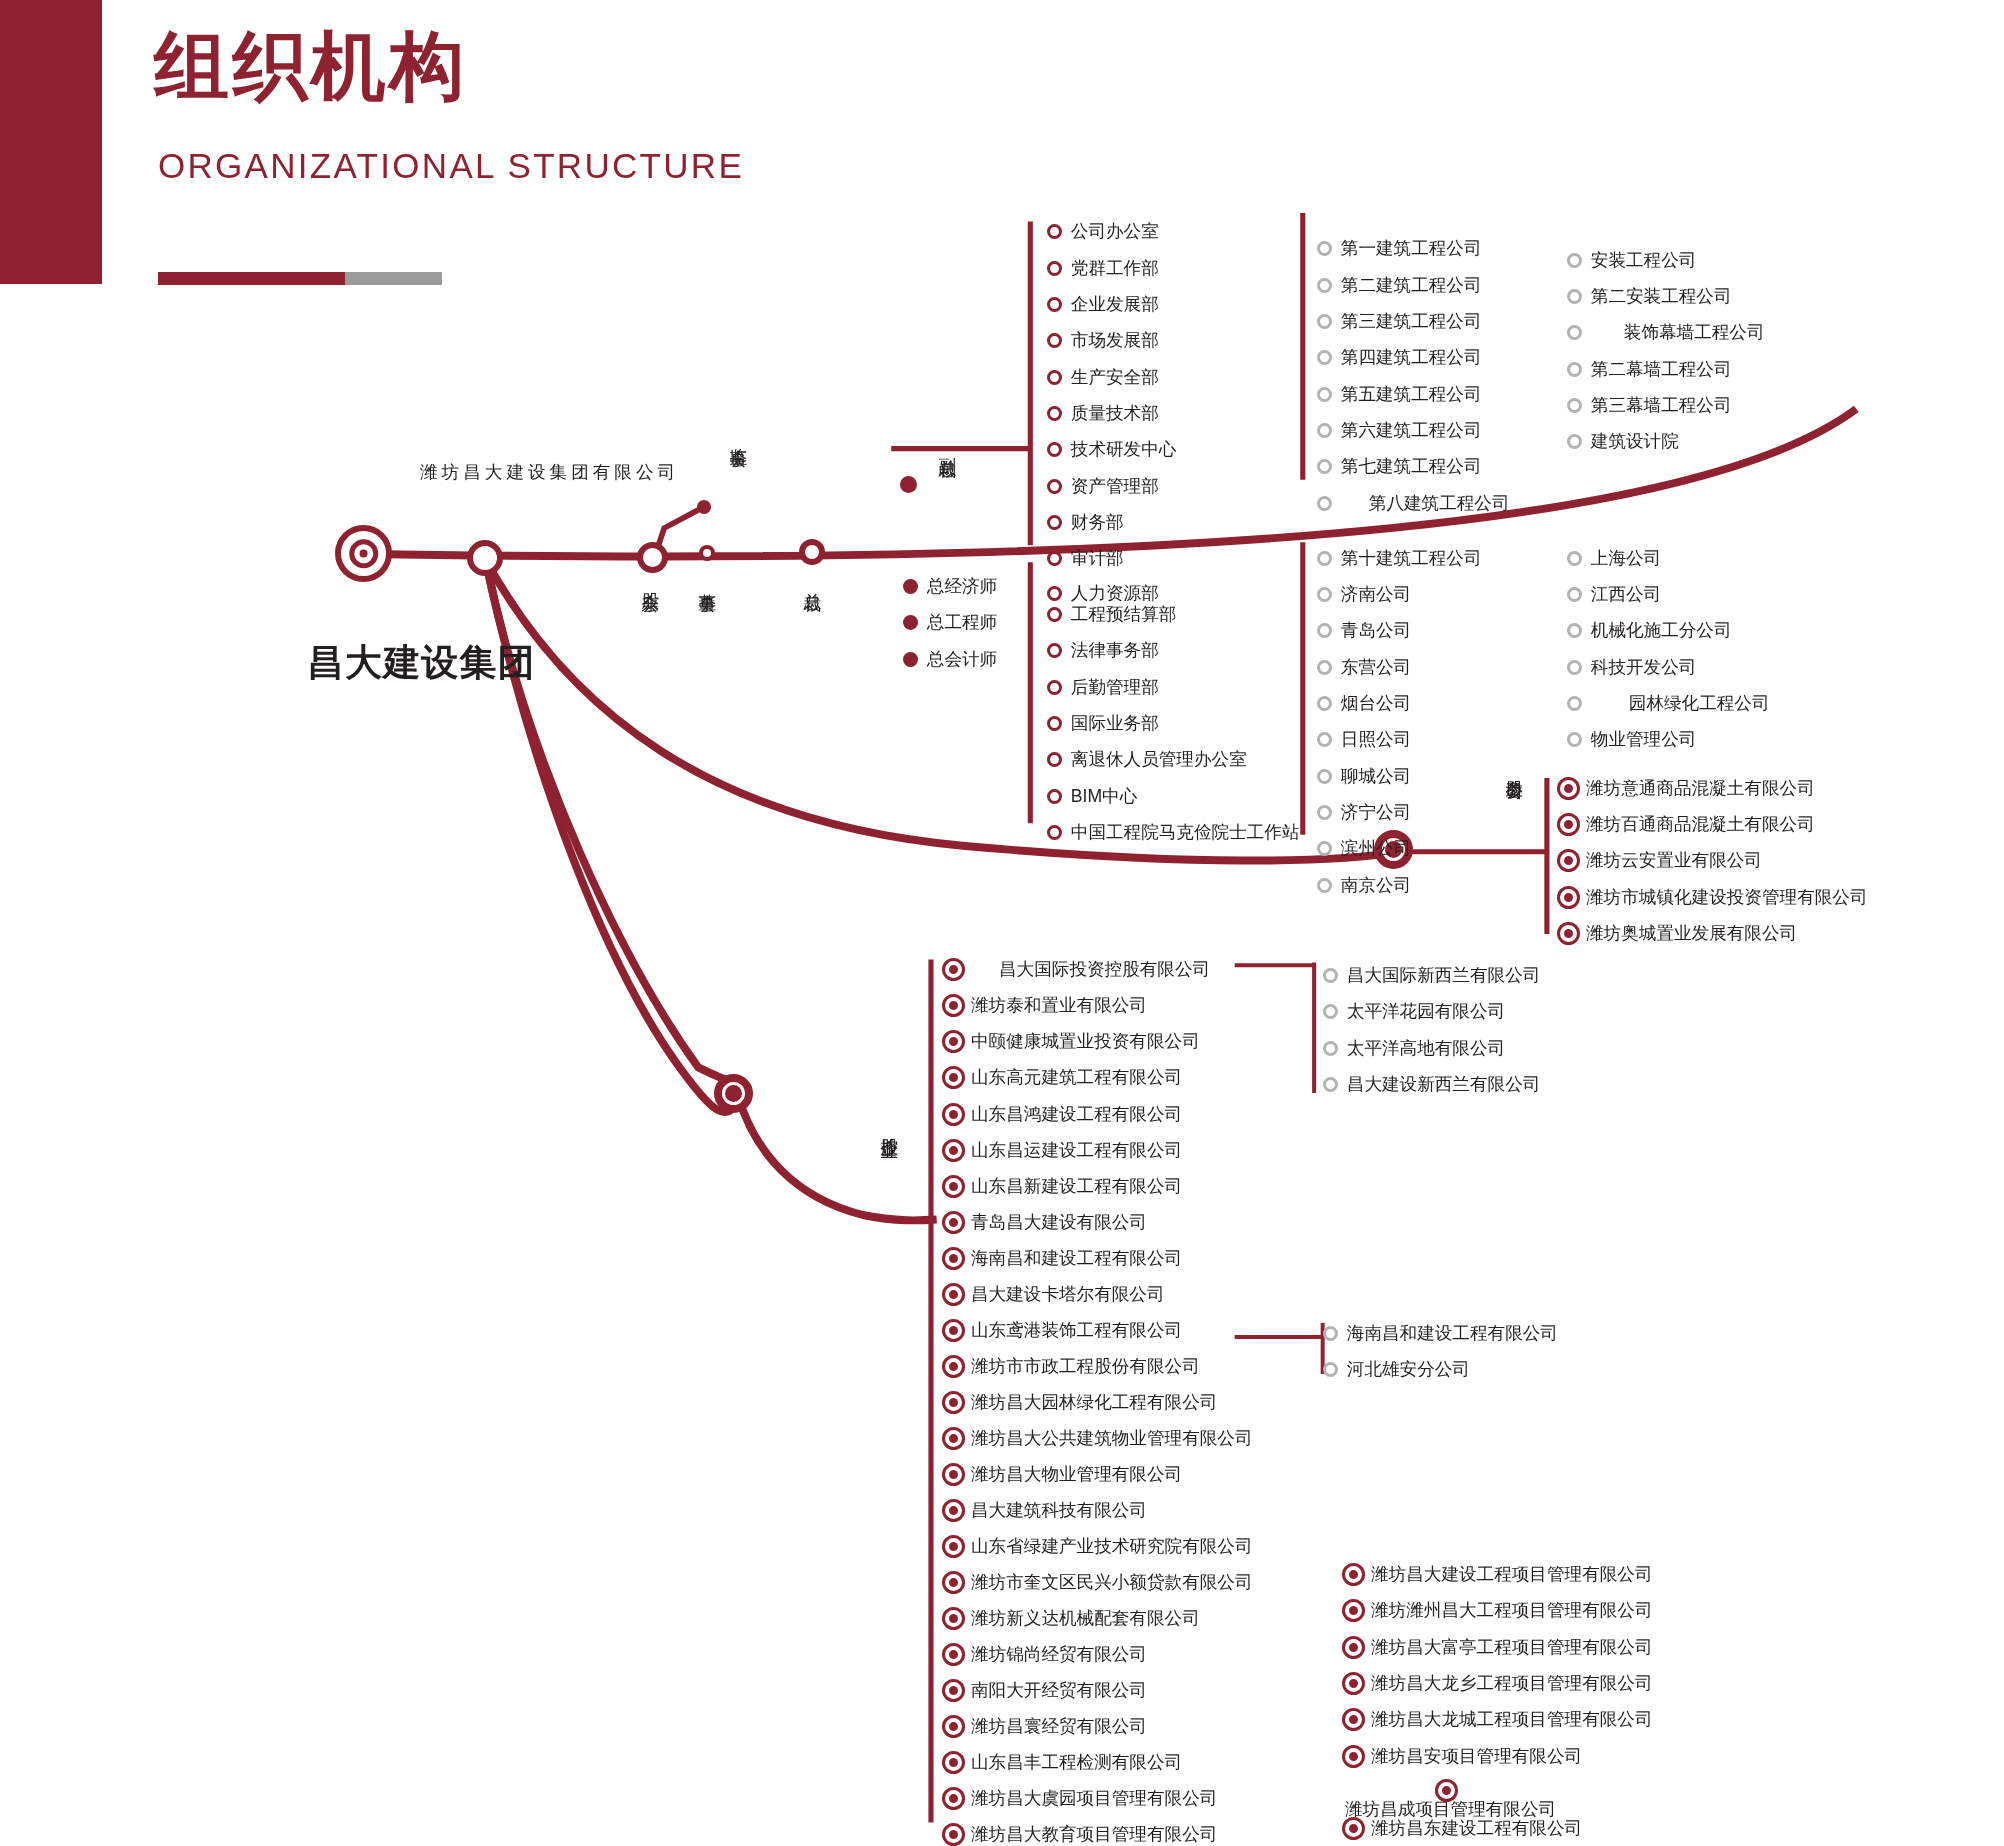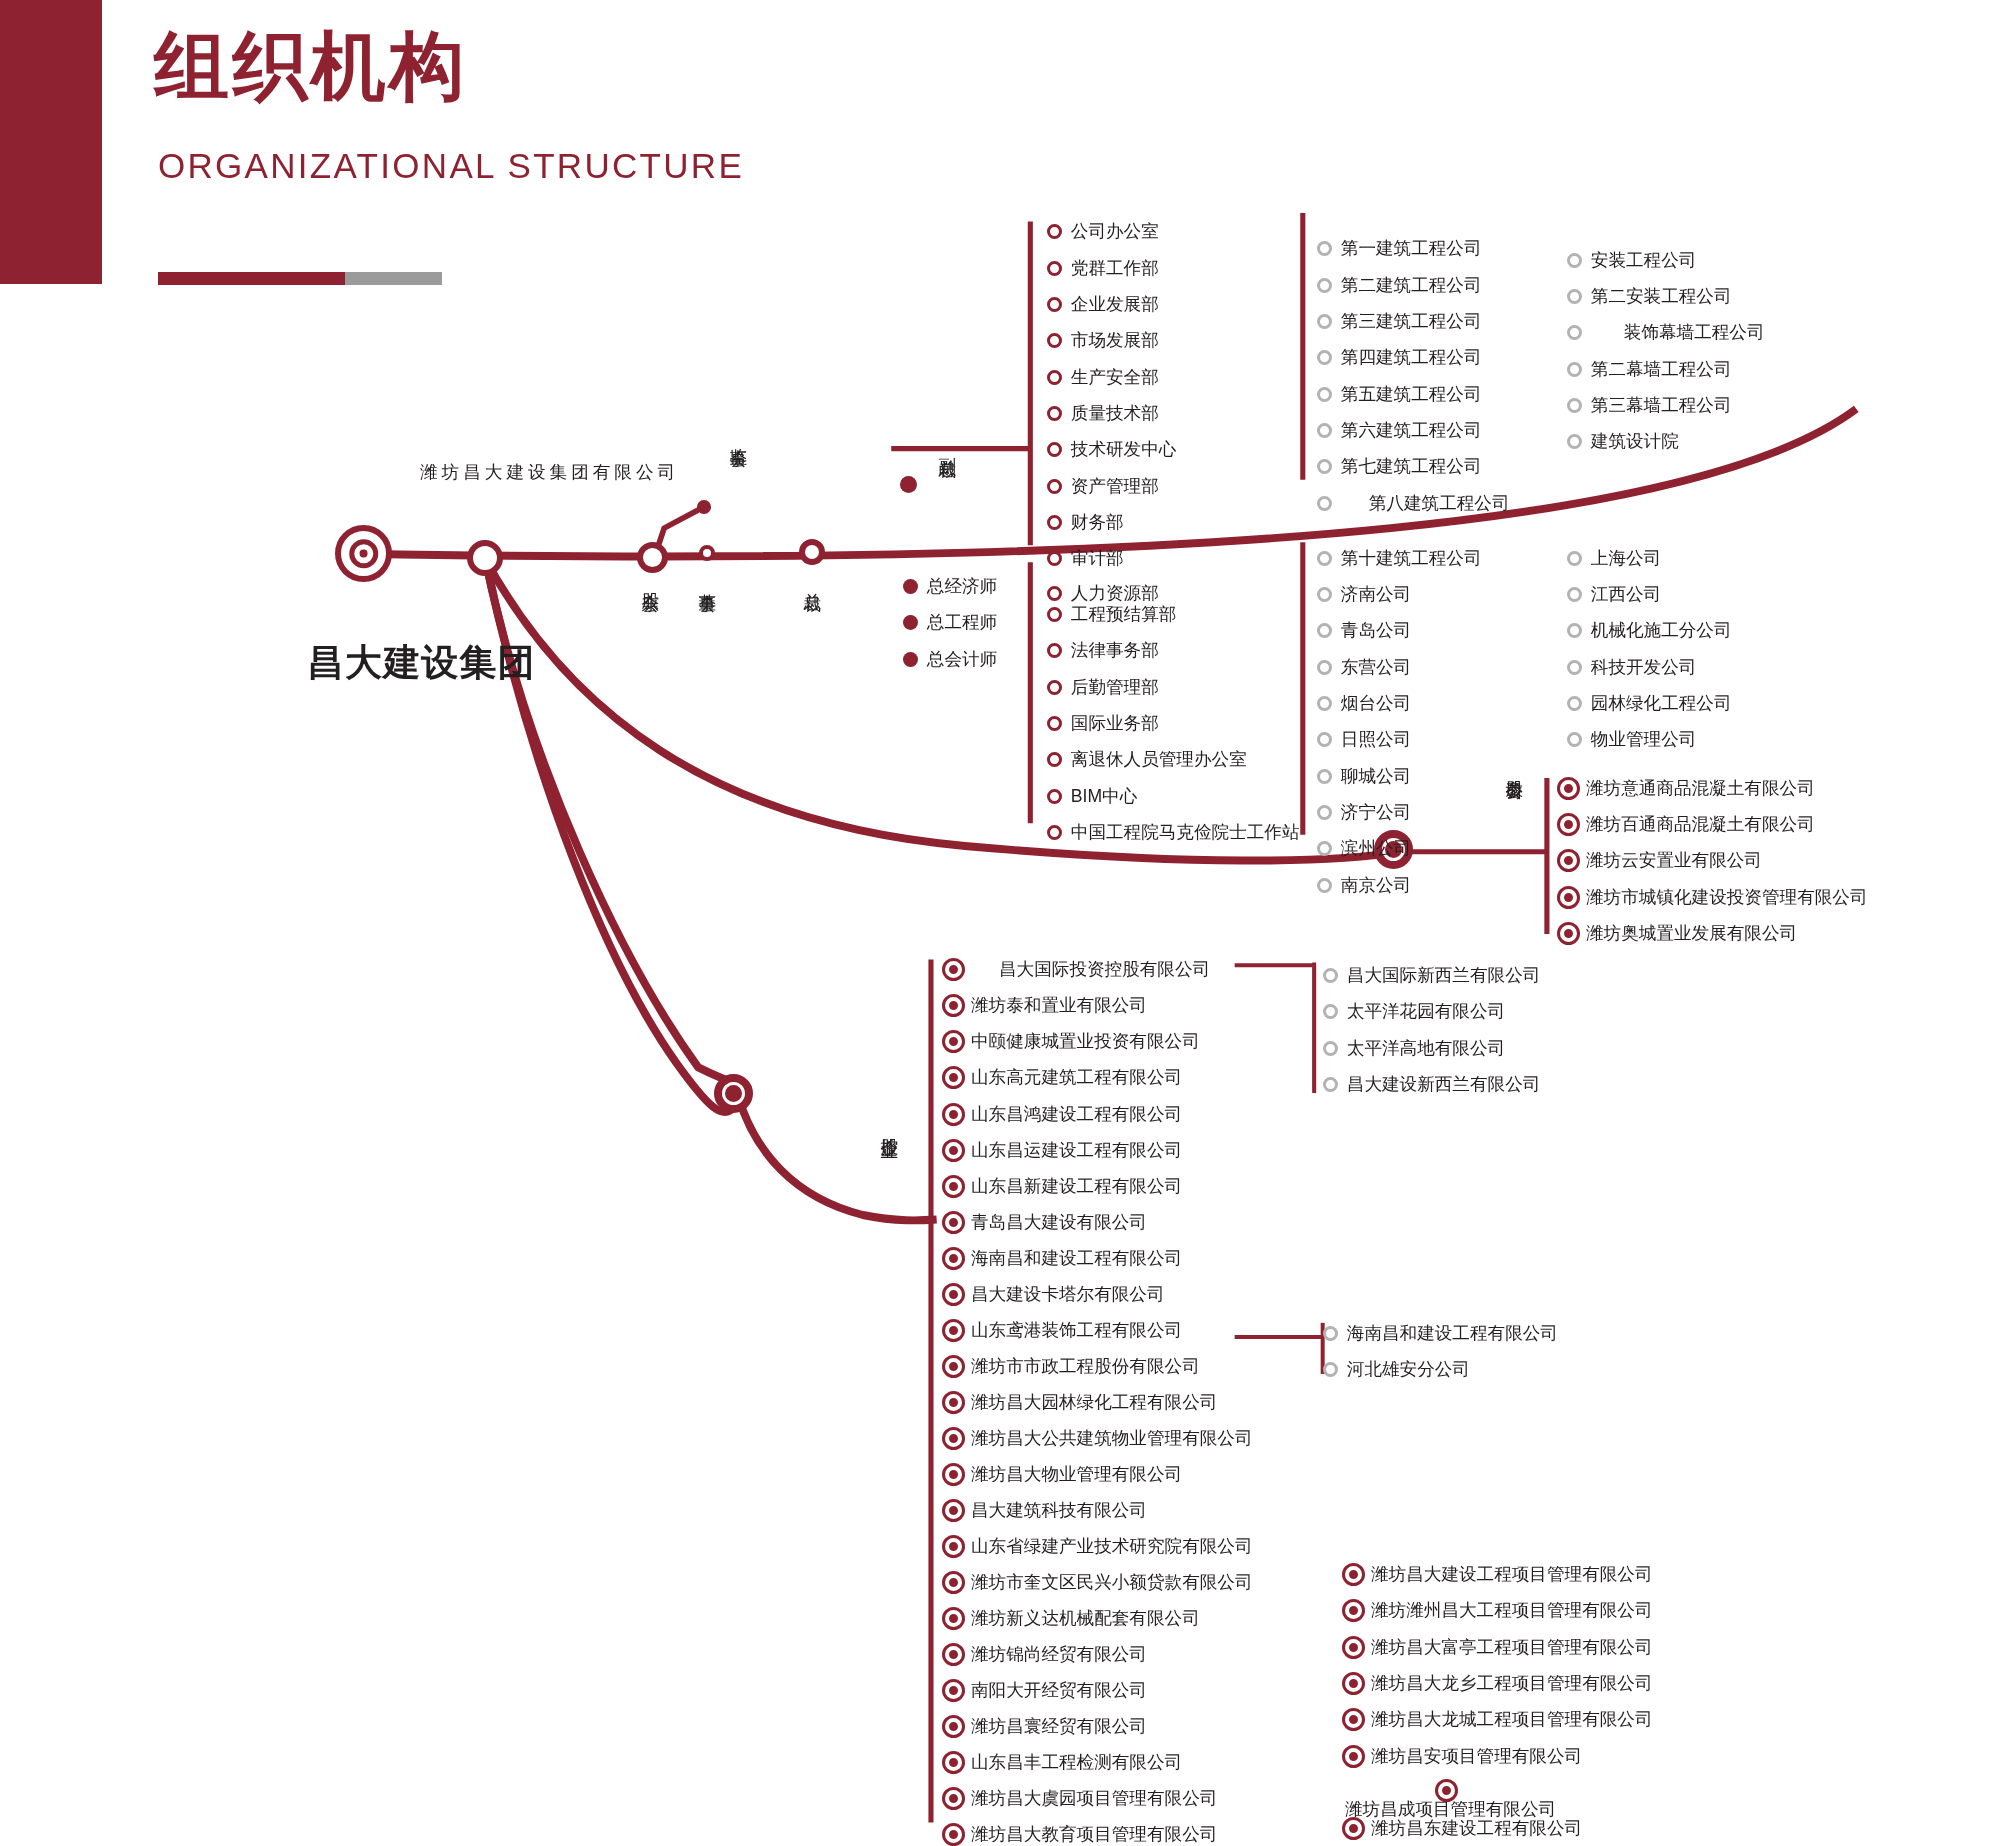--- a/index.html
+++ b/index.html
@@ -322,21 +322,21 @@
         <span class="txt">江西公司</span>
       </div>
       <div class="item" style="left: 1567px; top: 620px;">
         <span class="bul bul-g"></span>
         <span class="txt">机械化施工分公司</span>
       </div>
       <div class="item" style="left: 1567px; top: 657px;">
         <span class="bul bul-g"></span>
         <span class="txt">科技开发公司</span>
       </div>
-      <div class="item" style="left: 1567px; top: 693px;">
+      <div class="item" style="left: 1567px; top: 693px; gap: 38px;">
         <span class="bul bul-g"></span>
         <span class="txt">园林绿化工程公司</span>
       </div>
       <div class="item" style="left: 1567px; top: 729px;">
         <span class="bul bul-g"></span>
         <span class="txt">物业管理公司</span>
       </div>
     </div>
 
   <div id="equity">

